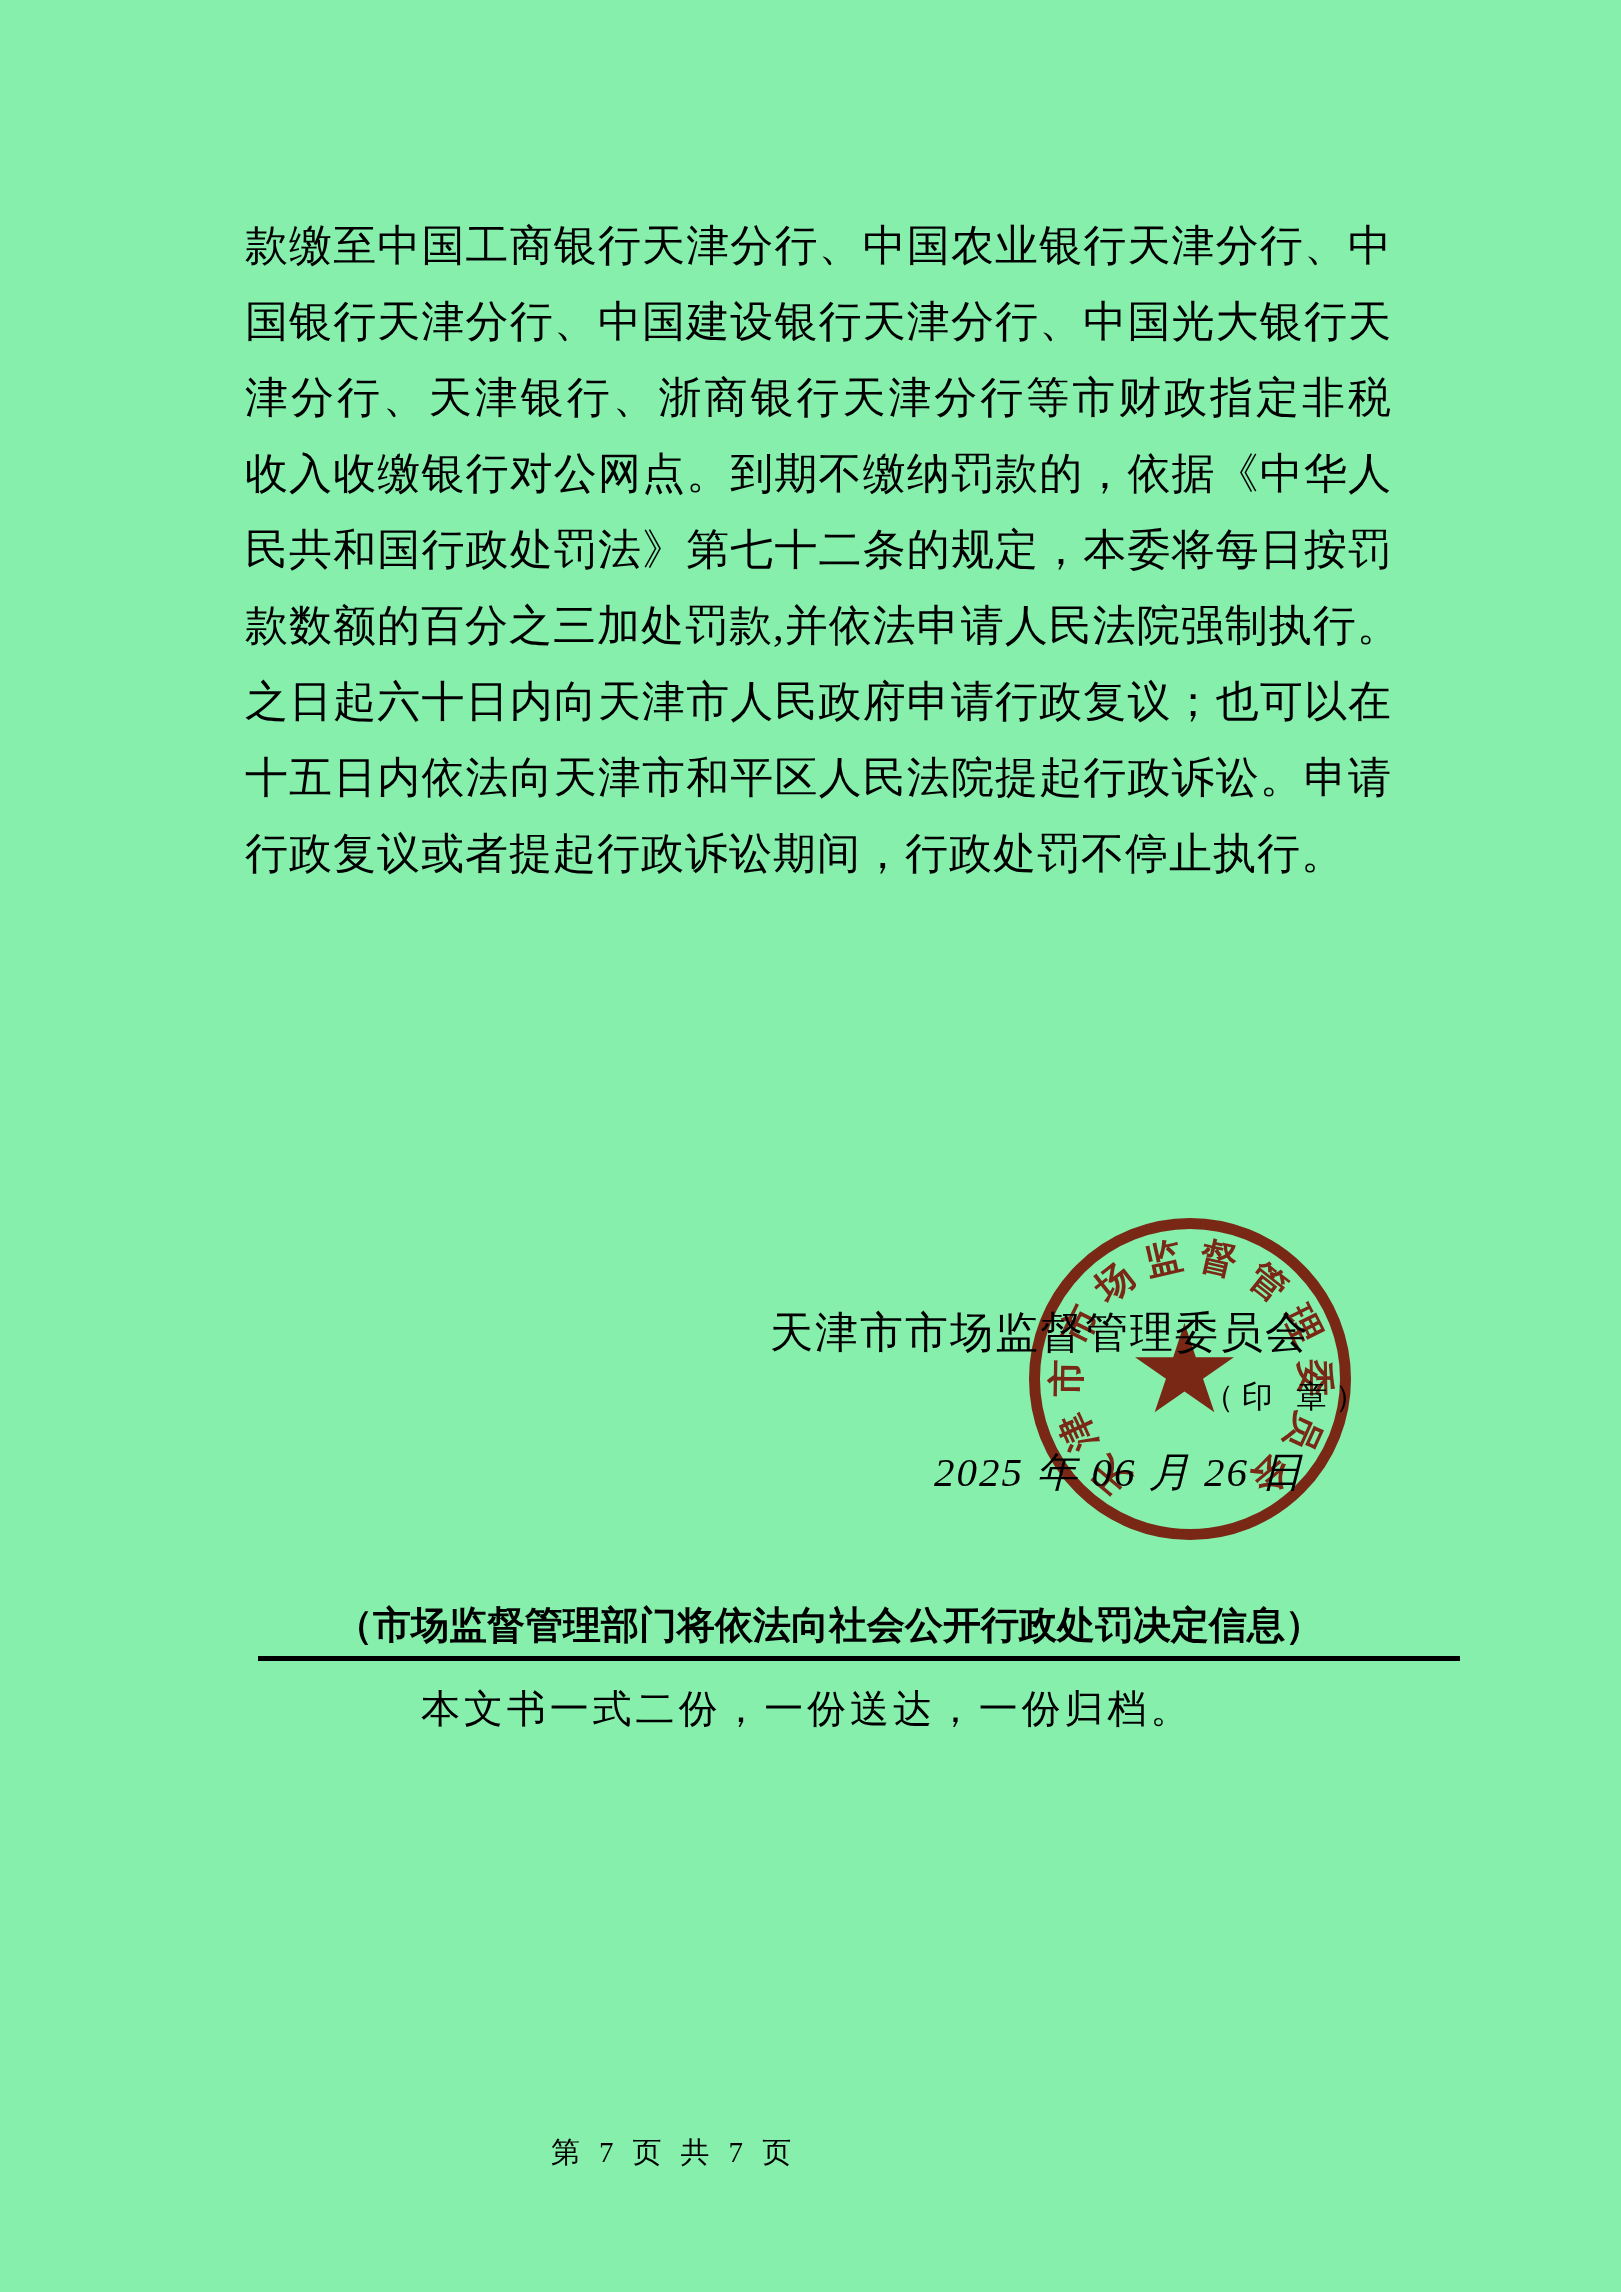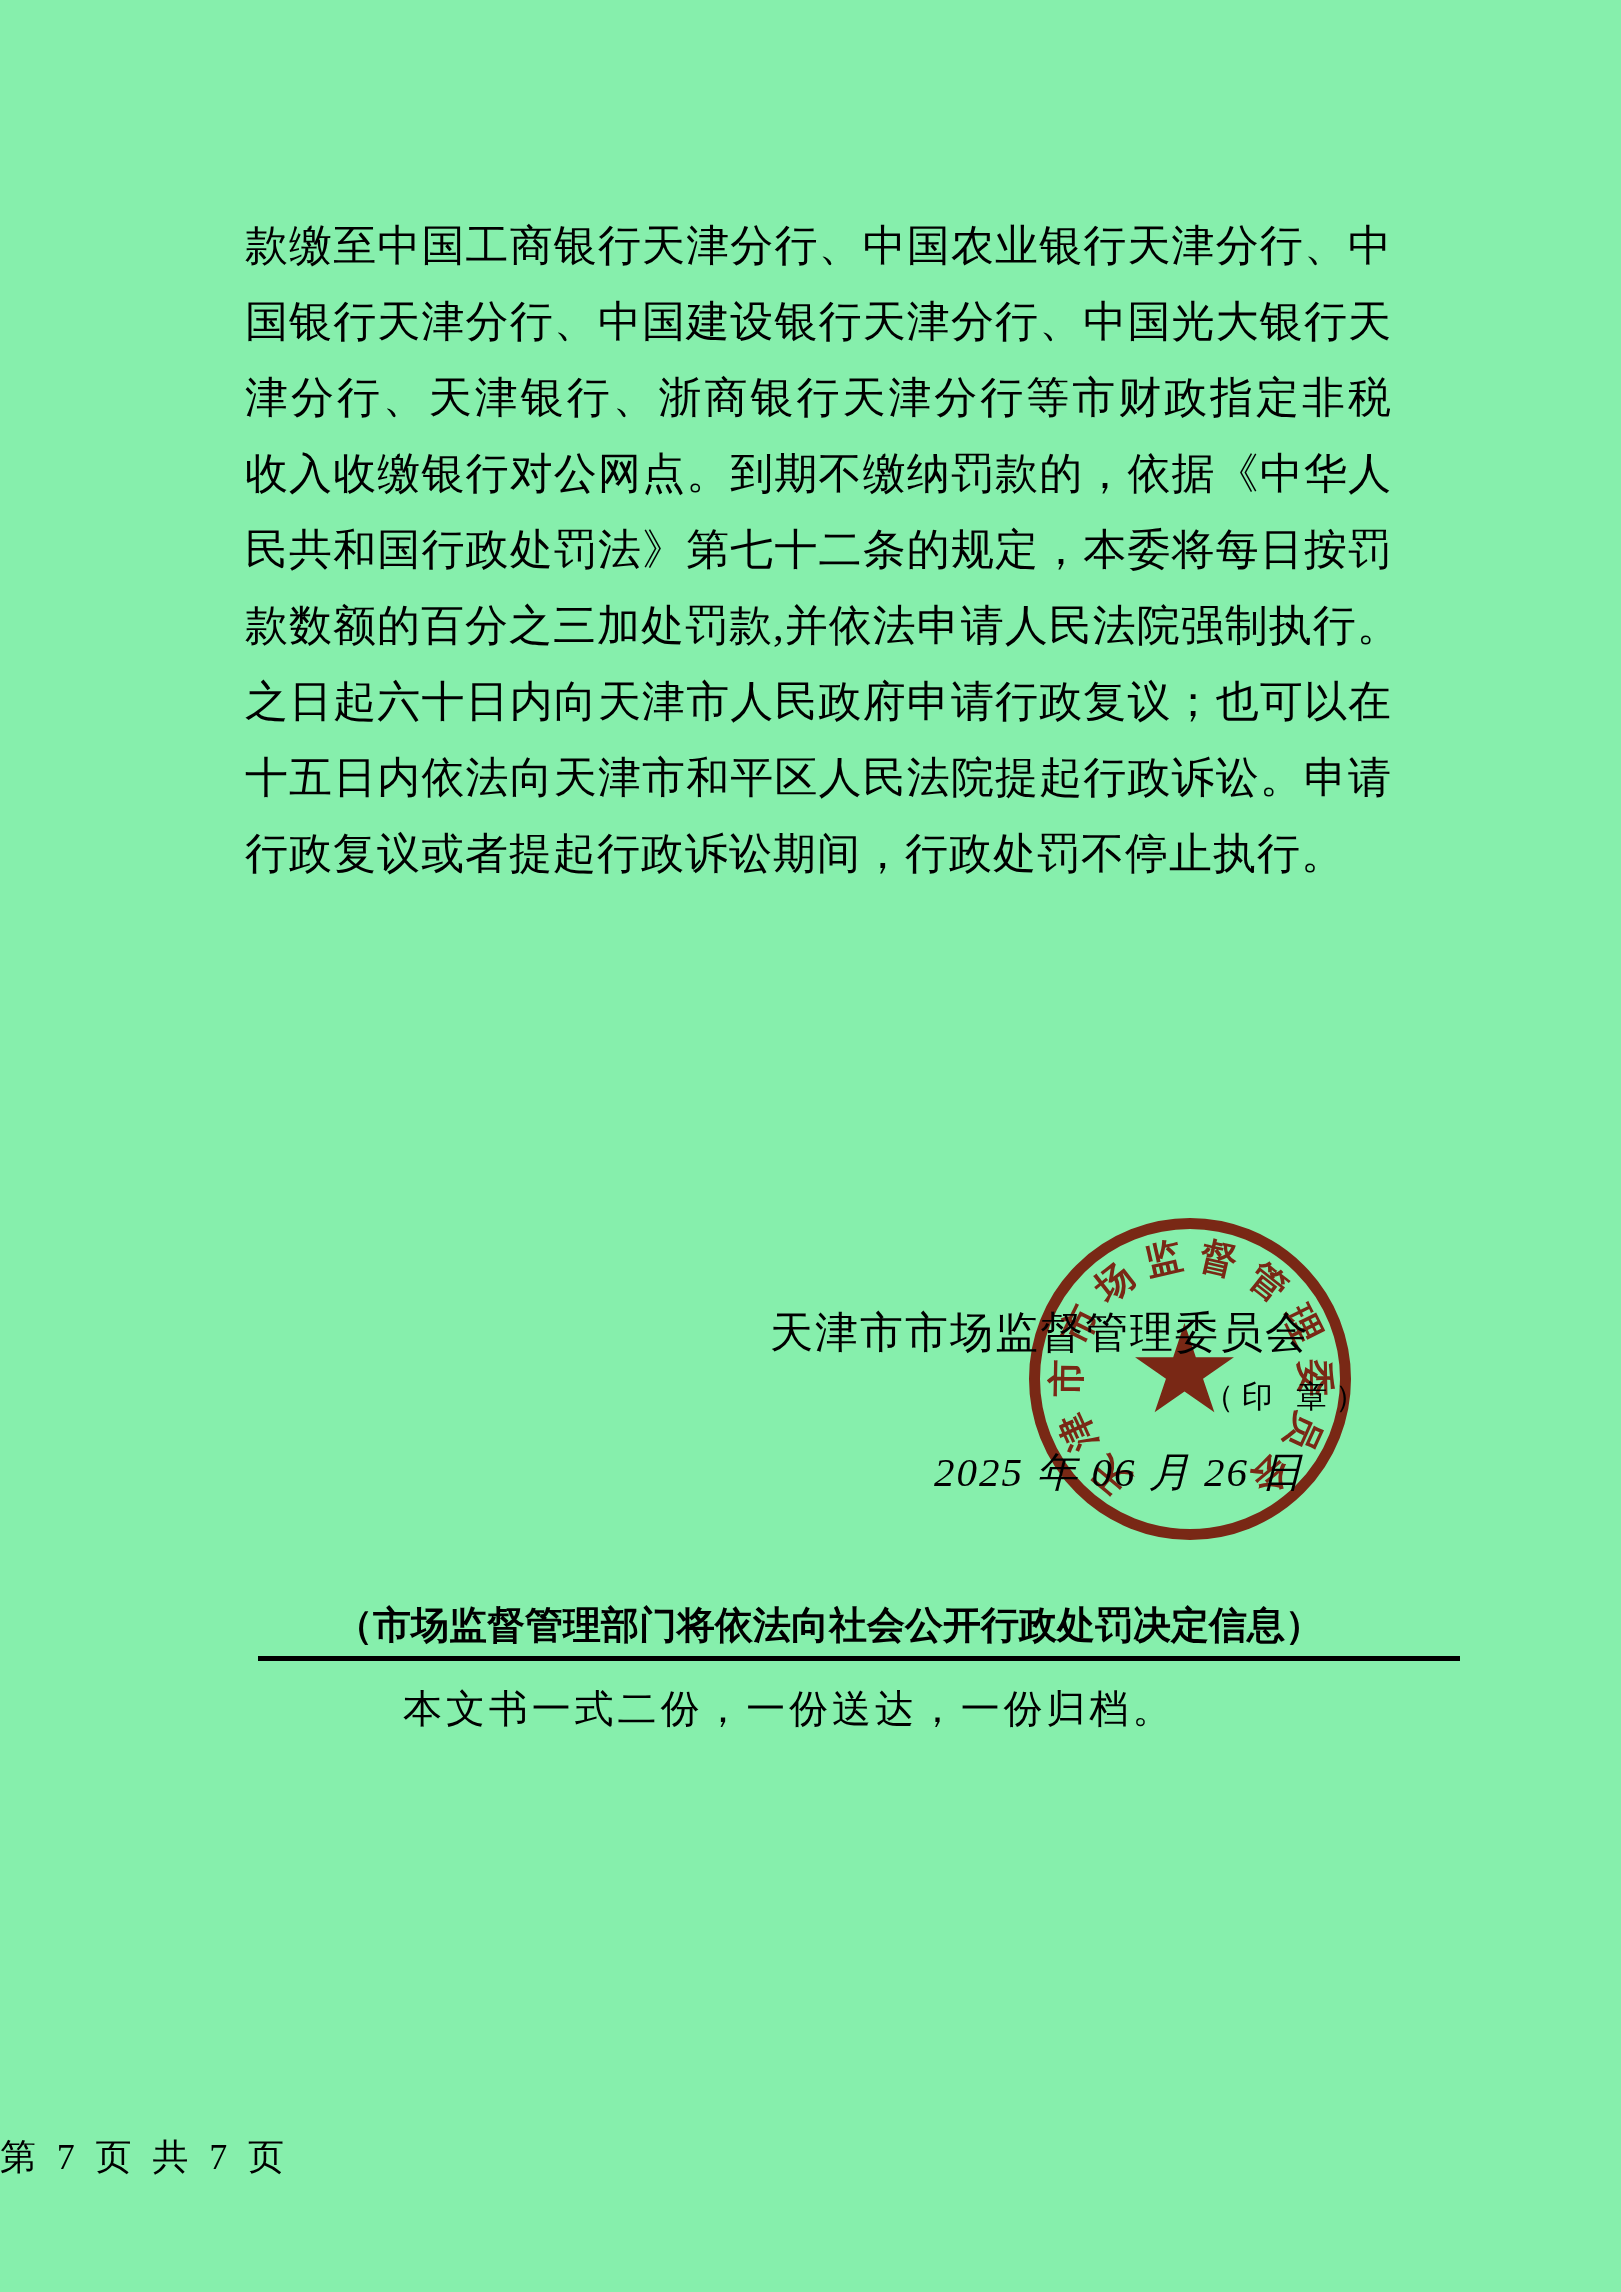--- a/index.html
+++ b/index.html
@@ -45,27 +45,27 @@
   .notice-bold{
     position:absolute;left:335px;top:1600px;
     font-family:Liberation Serif, serif;
     font-weight:bold;font-size:38px;letter-spacing:0px;white-space:nowrap;
   }
   .rule{
     position:absolute;left:258px;top:1656px;width:1202px;height:4.9px;
     background:#000;
   }
   .copies-note{
-    position:absolute;left:403px;top:1682px;
+    position:absolute;left:421px;top:1682px;
     font-size:39px;letter-spacing:3.9px;white-space:nowrap;
   }
   
   .page-footer{
     position:absolute;left:0;top:2133px;width:1348px;
-    text-align:left;font-size:36px;letter-spacing:5.9px;
+    text-align:center;font-size:29px;letter-spacing:5.9px;
   }
   
   .seal{
     position:absolute;left:1029px;top:1218px;
     width:323px;height:323px;
     border-radius:50%;
     mix-blend-mode:multiply;
     z-index:10;
   }
   .seal-ring{

